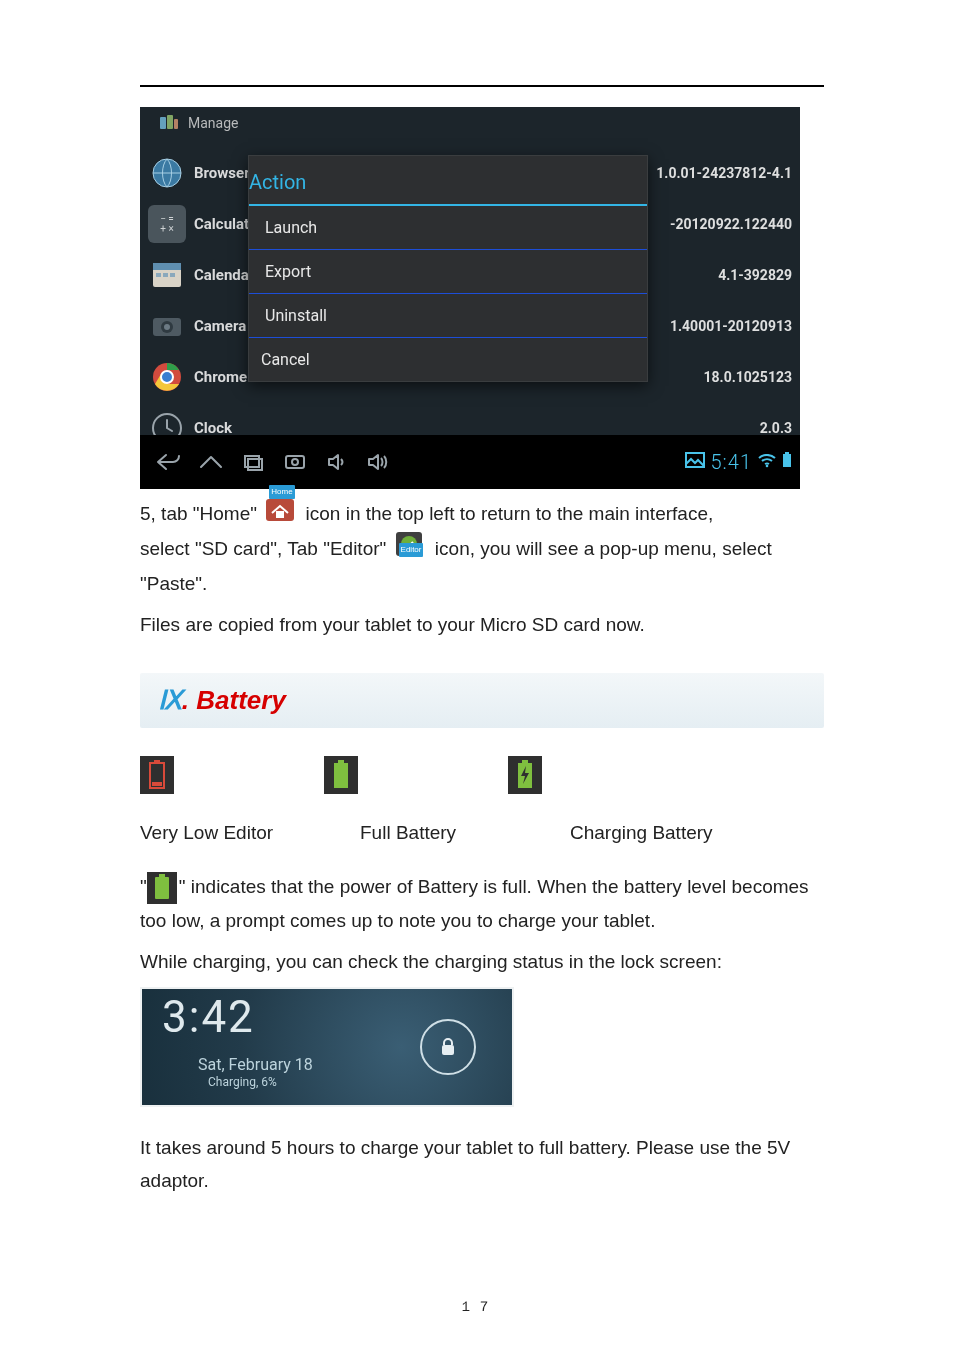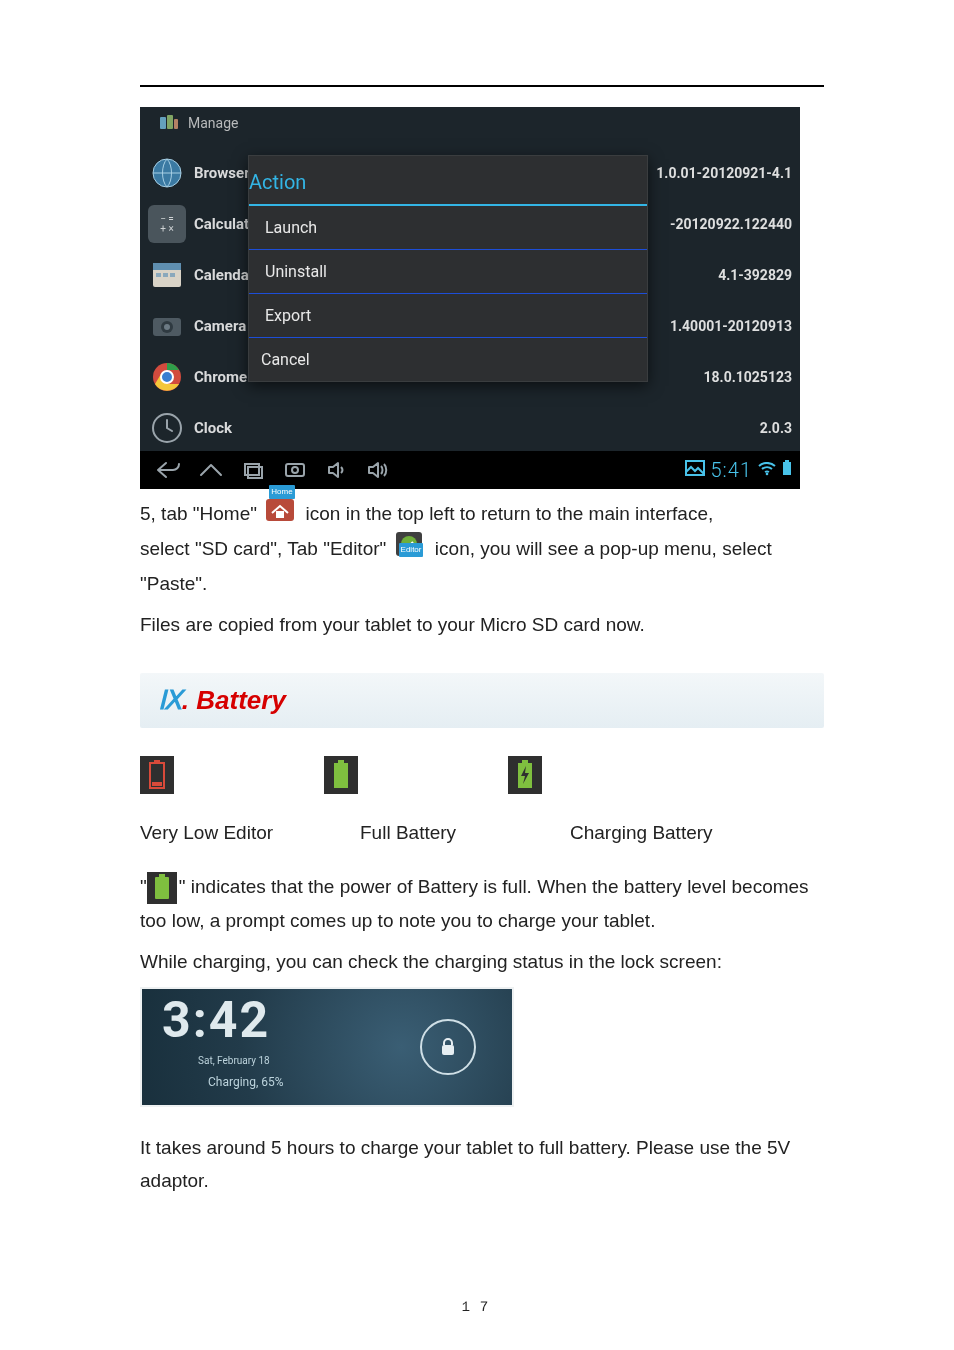--- a/index.html
+++ b/index.html
@@ -98,21 +98,21 @@
     color: #e8e8e8;
     border-bottom: 1px solid #1d4ed8;
     font-size: 16px;
   }
   .popup .pitem:last-child { border-bottom: none; padding-left: 12px; }
 
   
   .navbar {
     position: absolute;
     left: 0; right: 0; bottom: 0;
-    height: 38px;
+    height: 54px;
     background: #000;
     display: flex;
     align-items: center;
     padding: 0 8px;
   }
   .navbar .navbtn {
     width: 42px; height: 28px;
     display: flex; align-items: center; justify-content: center;
   }
   .navbar .right {
@@ -215,29 +215,29 @@
     height: 116px;
     background: radial-gradient(circle at 70% 50%, #3a5e74 0%, #223b4a 60%, #19303d 100%);
     border: 2px solid #eef1f2;
     position: relative;
     font-family: Roboto, Arial, sans-serif;
     color: #e6eef2;
   }
   .lockshot .bigtime {
     position: absolute;
     left: 20px; top: 2px;
-    font-size: 50px;
-    font-weight: 700;
+    font-size: 44px;
+    font-weight: 400;
     letter-spacing: 2px;
     color: #dfe9ed;
   }
   .lockshot .dateline {
     position: absolute;
     left: 56px; top: 66px;
-    font-size: 10px;
+    font-size: 16px;
     color: #bcd3dc;
   }
   .lockshot .chargeline {
     position: absolute;
     left: 66px; top: 86px;
     font-size: 12px;
     color: #bcd3dc;
   }
   .lockring {
     position: absolute;
@@ -304,21 +304,21 @@
     <div class="app-rows">
       <div class="app-row">
         <span class="icon">
           <svg width="34" height="34" viewBox="0 0 34 34">
               <circle cx="17" cy="17" r="14" fill="#3b7aa3"></circle>
               <circle cx="17" cy="17" r="14" fill="none" stroke="#a7cfe4" stroke-width="1"></circle>
               <path d="M3 17h28M17 3c6 6 6 22 0 28M17 3c-6 6-6 22 0 28" stroke="#a7cfe4" stroke-width="1" fill="none"></path>
             </svg>
         </span>
         <span class="name">Browser</span>
-        <span class="ver">1.0.01-20120921-4.1</span>
+        <span class="ver">1.0.01-24237812-4.1</span>
       </div>
       <div class="app-row">
         <span class="icon" style="background:#4a555c;flex-direction:column;font-size:10px;color:#cfd3d5;">
           <div style="line-height:10px">− =</div>
             <div style="line-height:10px">+ ×</div>
         </span>
         <span class="name">Calculator</span>
         <span class="ver">-20120922.122440</span>
       </div>
       <div class="app-row">
@@ -366,22 +366,22 @@
             </svg>
         </span>
         <span class="name">Clock</span>
         <span class="ver">2.0.3</span>
       </div>
     </div>
 
     <div class="popup">
       <div class="ptitle">Action</div>
       <div class="pitem">Launch</div>
+      <div class="pitem">Export</div>
       <div class="pitem">Uninstall</div>
-      <div class="pitem">Export</div>
       <div class="pitem">Cancel</div>
     </div>
 
     <div class="navbar">
       <span class="navbtn">
         <svg width="26" height="18" viewBox="0 0 26 18">
             <path d="M10 2 2 9l8 7M2 9h15a6 6 0 0 0 6-6" fill="none" stroke="#9aa4ab" stroke-width="2" stroke-linecap="round" stroke-linejoin="round"></path>
           </svg>
       </span>
       <span class="navbtn">
@@ -501,21 +501,21 @@
   </div>
 
   <div class="para" style="margin-top:26px">
     "<span class="fullbat-inline"></span><span>" indicates that the power of Battery is full. When the battery level becomes too low, a prompt comes up to note you to charge your tablet.</span>
   </div>
   <div class="para">While charging, you can check the charging status in the lock screen:</div>
 
   <div class="lockshot">
     <div class="bigtime">3:42</div>
     <div class="dateline">Sat, February 18</div>
-    <div class="chargeline">Charging, 65%</div>
+    <div class="chargeline">Charging, 6%</div>
     <div class="lockring">
       <svg width="18" height="20" viewBox="0 0 18 20">
           <rect x="3" y="8" width="12" height="10" rx="2" fill="#e6eef2"></rect>
           <path d="M5 8V6a4 4 0 0 1 8 0v2" fill="none" stroke="#e6eef2" stroke-width="2"></path>
         </svg>
     </div>
   </div>
 
   <div class="para" style="margin-top:24px">It takes around 5 hours to charge your tablet to full battery. Please use the 5V adaptor.</div>
 

